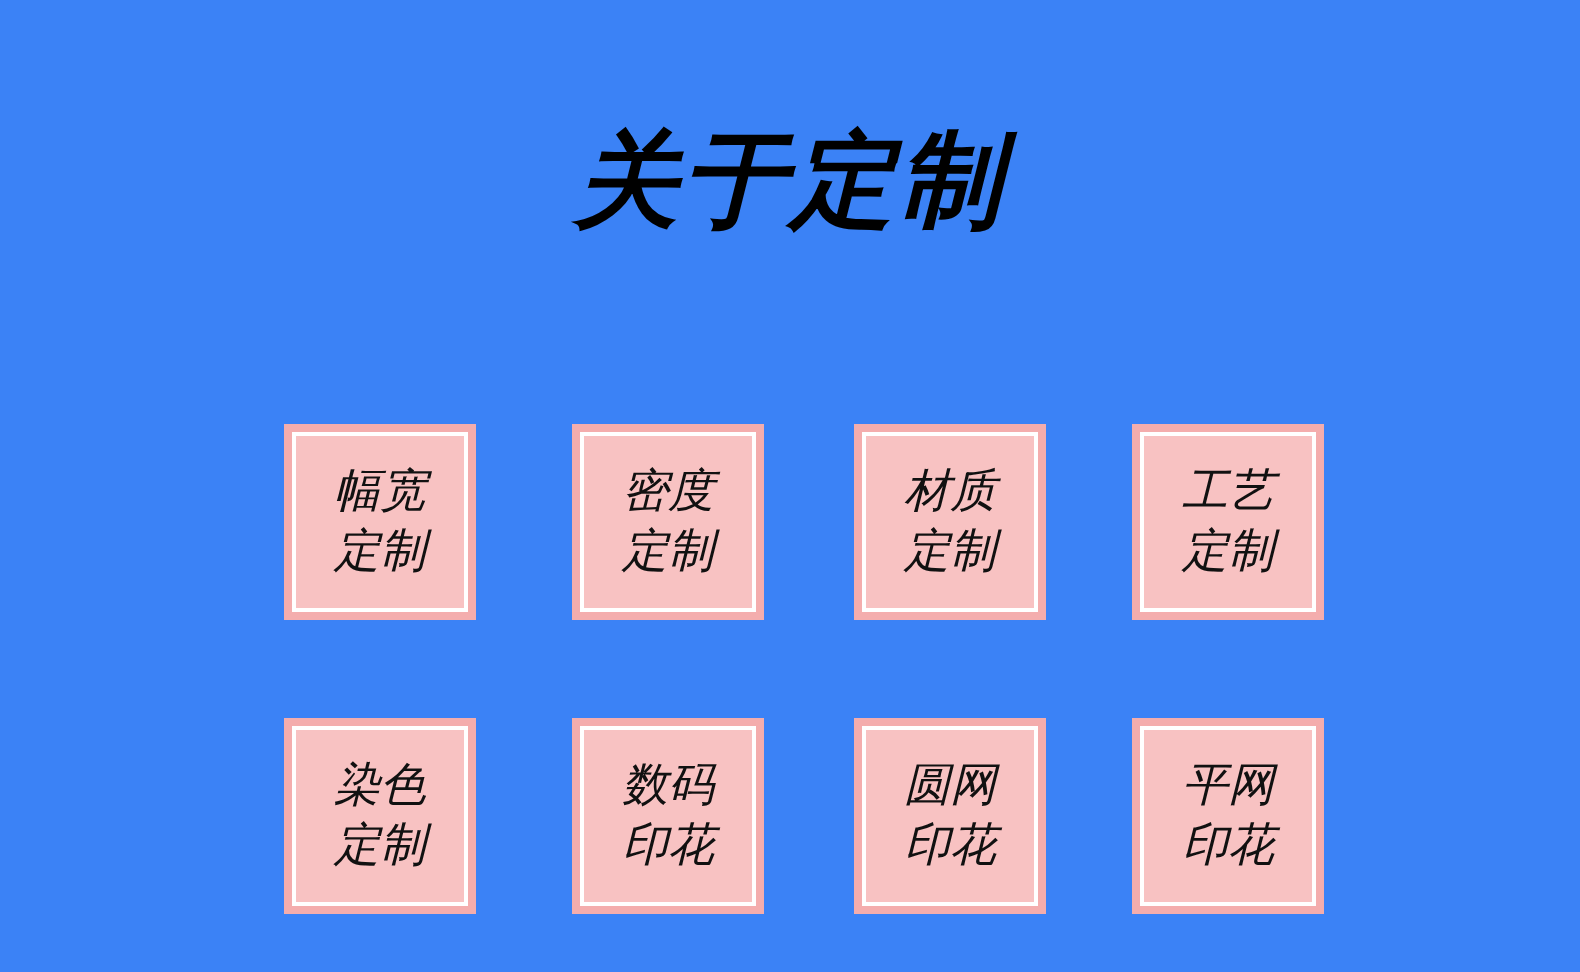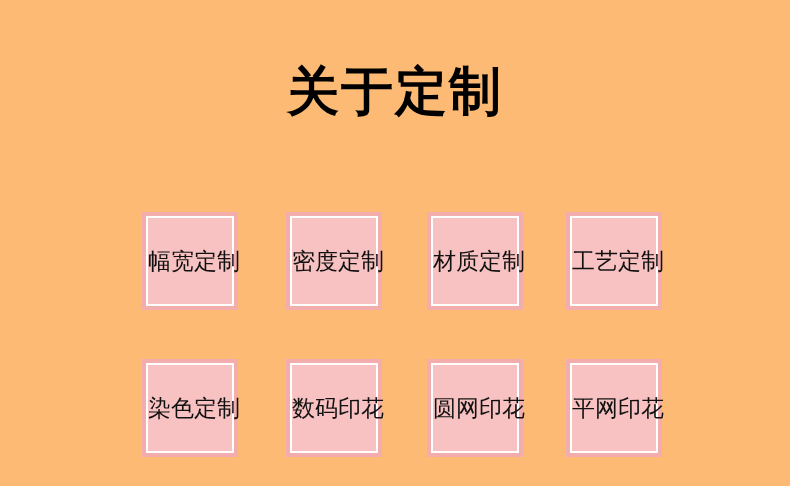--- a/index.html
+++ b/index.html
@@ -11,21 +11,22 @@
     height: 486px;
     background: #ffffff;
     font-family: "Liberation Sans", sans-serif;
     overflow: hidden;
     position: relative;
   }
   .page {
     position: relative;
     width: 790px;
     height: 486px;
-    background: #fdba74;
+    background: #3b82f6;
+    font-style: italic;
   }
   .page-title {
     position: absolute;
     left: 0;
     top: 60px;
     width: 790px;
     text-align: center;
     font-family: "DejaVu Serif", "Liberation Serif", serif;
     font-weight: bold;
     font-size: 52px;
@@ -64,23 +65,23 @@
   .cell.col-2 { left: 285px; }
   .cell.col-3 { left: 424px; }
 
   .cell-inner {
     width: 100%;
     height: 100%;
     box-sizing: border-box;
     border: 2px solid #ffffff;
     background: #f8c2c2;
     display: flex;
-    flex-direction: row;
+    flex-direction: column;
     align-items: center;
-    justify-content: space-between;
+    justify-content: center;
   }
   .cell-line {
     font-family: "DejaVu Sans", "Liberation Sans", sans-serif;
     font-size: 23px;
     line-height: 30px;
     font-weight: 500;
     color: #111111;
     letter-spacing: 0px;
     white-space: nowrap;
   }

